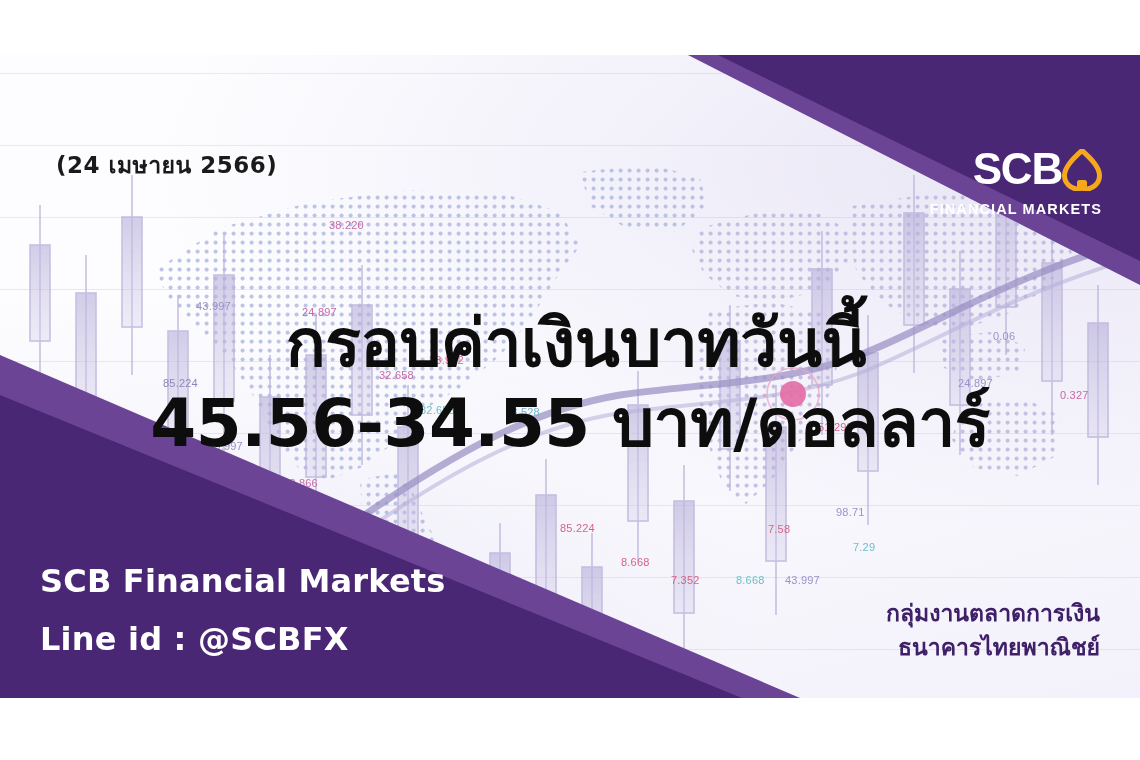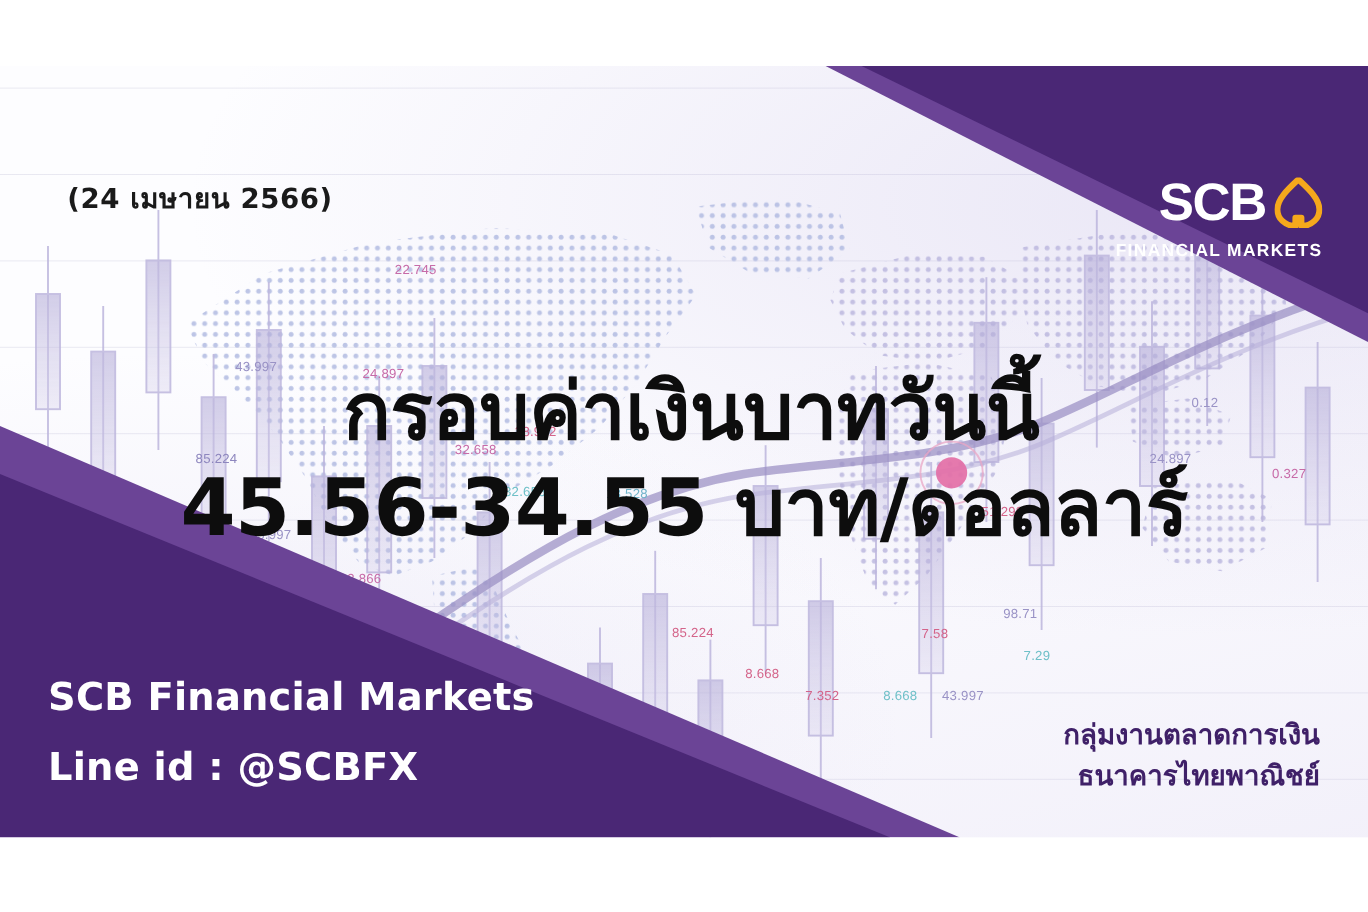--- a/index.html
+++ b/index.html
@@ -110,23 +110,23 @@
   
   .logo-block {
     position: absolute;
     right: 38px;
     top: 92px;
     z-index: 30;
     text-align: right;
   }
   .logo-row {
     display: flex;
-    align-items: center;
+    align-items: flex-end;
     justify-content: flex-end;
-    gap: 7px;
+    gap: 0;
   }
   .logo-word {
     font-family: "Liberation Sans", sans-serif;
     font-size: 44px;
     font-weight: 700;
     color: #ffffff;
     letter-spacing: -1.2px;
     line-height: 1;
   }
   .logo-mark { width: 40px; height: 42px; display: block; }
@@ -302,29 +302,29 @@
 
         <path d="M-10,600 C 130,585 250,540 350,470 C 450,400 530,355 620,340 C 700,328 780,330 860,300 C 940,268 1010,220 1150,180" fill="none" stroke="#9a8fc4" stroke-width="7" opacity="0.72" stroke-linecap="round"></path>
         <path d="M-10,612 C 130,598 250,556 350,486 C 450,416 530,372 620,358 C 700,346 780,348 860,318 C 940,286 1010,238 1150,198" fill="none" stroke="#b7aed8" stroke-width="4" opacity="0.55" stroke-linecap="round"></path>
 
         <circle cx="793" cy="339" r="26" fill="none" stroke="#e9a7c6" stroke-width="1.6" opacity="0.75"></circle>
         <circle cx="793" cy="339" r="13" fill="#e36fa6" opacity="0.92"></circle>
       </svg>
     </div>
 
     <div id="numlabels">
-        <span class="numlabel" style="left: 329px; top: 164px; color: rgb(199, 107, 168);">22.745</span>
+        <span class="numlabel" style="left: 329px; top: 164px; color: rgb(199, 107, 168);">38.220</span>
         <span class="numlabel" style="left: 196px; top: 245px; color: rgb(154, 147, 198);">43.997</span>
         <span class="numlabel" style="left: 302px; top: 251px; color: rgb(199, 107, 168);">24.897</span>
         <span class="numlabel" style="left: 429px; top: 299px; color: rgb(212, 100, 138); text-align: center;">38.962</span>
         <span class="numlabel" style="left: 163px; top: 322px; color: rgb(141, 134, 190);">85.224</span>
         <span class="numlabel" style="left: 420px; top: 349px; color: rgb(111, 192, 200);">32.658</span>
         <span class="numlabel" style="left: 379px; top: 314px; color: rgb(199, 107, 168);">32.658</span>
         <span class="numlabel" style="left: 505px; top: 351px; color: rgb(111, 179, 201);">18.528</span>
-        <span class="numlabel" style="left: 993px; top: 275px; color: rgb(154, 147, 198);">0.12</span>
+        <span class="numlabel" style="left: 993px; top: 275px; color: rgb(154, 147, 198);">0.06</span>
         <span class="numlabel" style="left: 958px; top: 322px; color: rgb(154, 147, 198);">24.897</span>
         <span class="numlabel" style="left: 1060px; top: 334px; color: rgb(199, 107, 168);">0.327</span>
         <span class="numlabel" style="left: 818px; top: 366px; color: rgb(212, 100, 138);">51.298</span>
         <span class="numlabel" style="left: 208px; top: 385px; color: rgb(154, 147, 198);">43.997</span>
         <span class="numlabel" style="left: 124px; top: 385px; color: rgb(141, 134, 190);">99.537</span>
         <span class="numlabel" style="left: 30px; top: 368px; color: rgb(154, 147, 198);">35.886</span>
         <span class="numlabel" style="left: 283px; top: 422px; color: rgb(199, 107, 168);">23.866</span>
         <span class="numlabel" style="left: 183px; top: 427px; color: rgb(141, 134, 190);">10.552</span>
         <span class="numlabel" style="left: 234px; top: 438px; color: rgb(141, 134, 190);">7.352</span>
         <span class="numlabel" style="left: 836px; top: 451px; color: rgb(154, 147, 198);">98.71</span>

